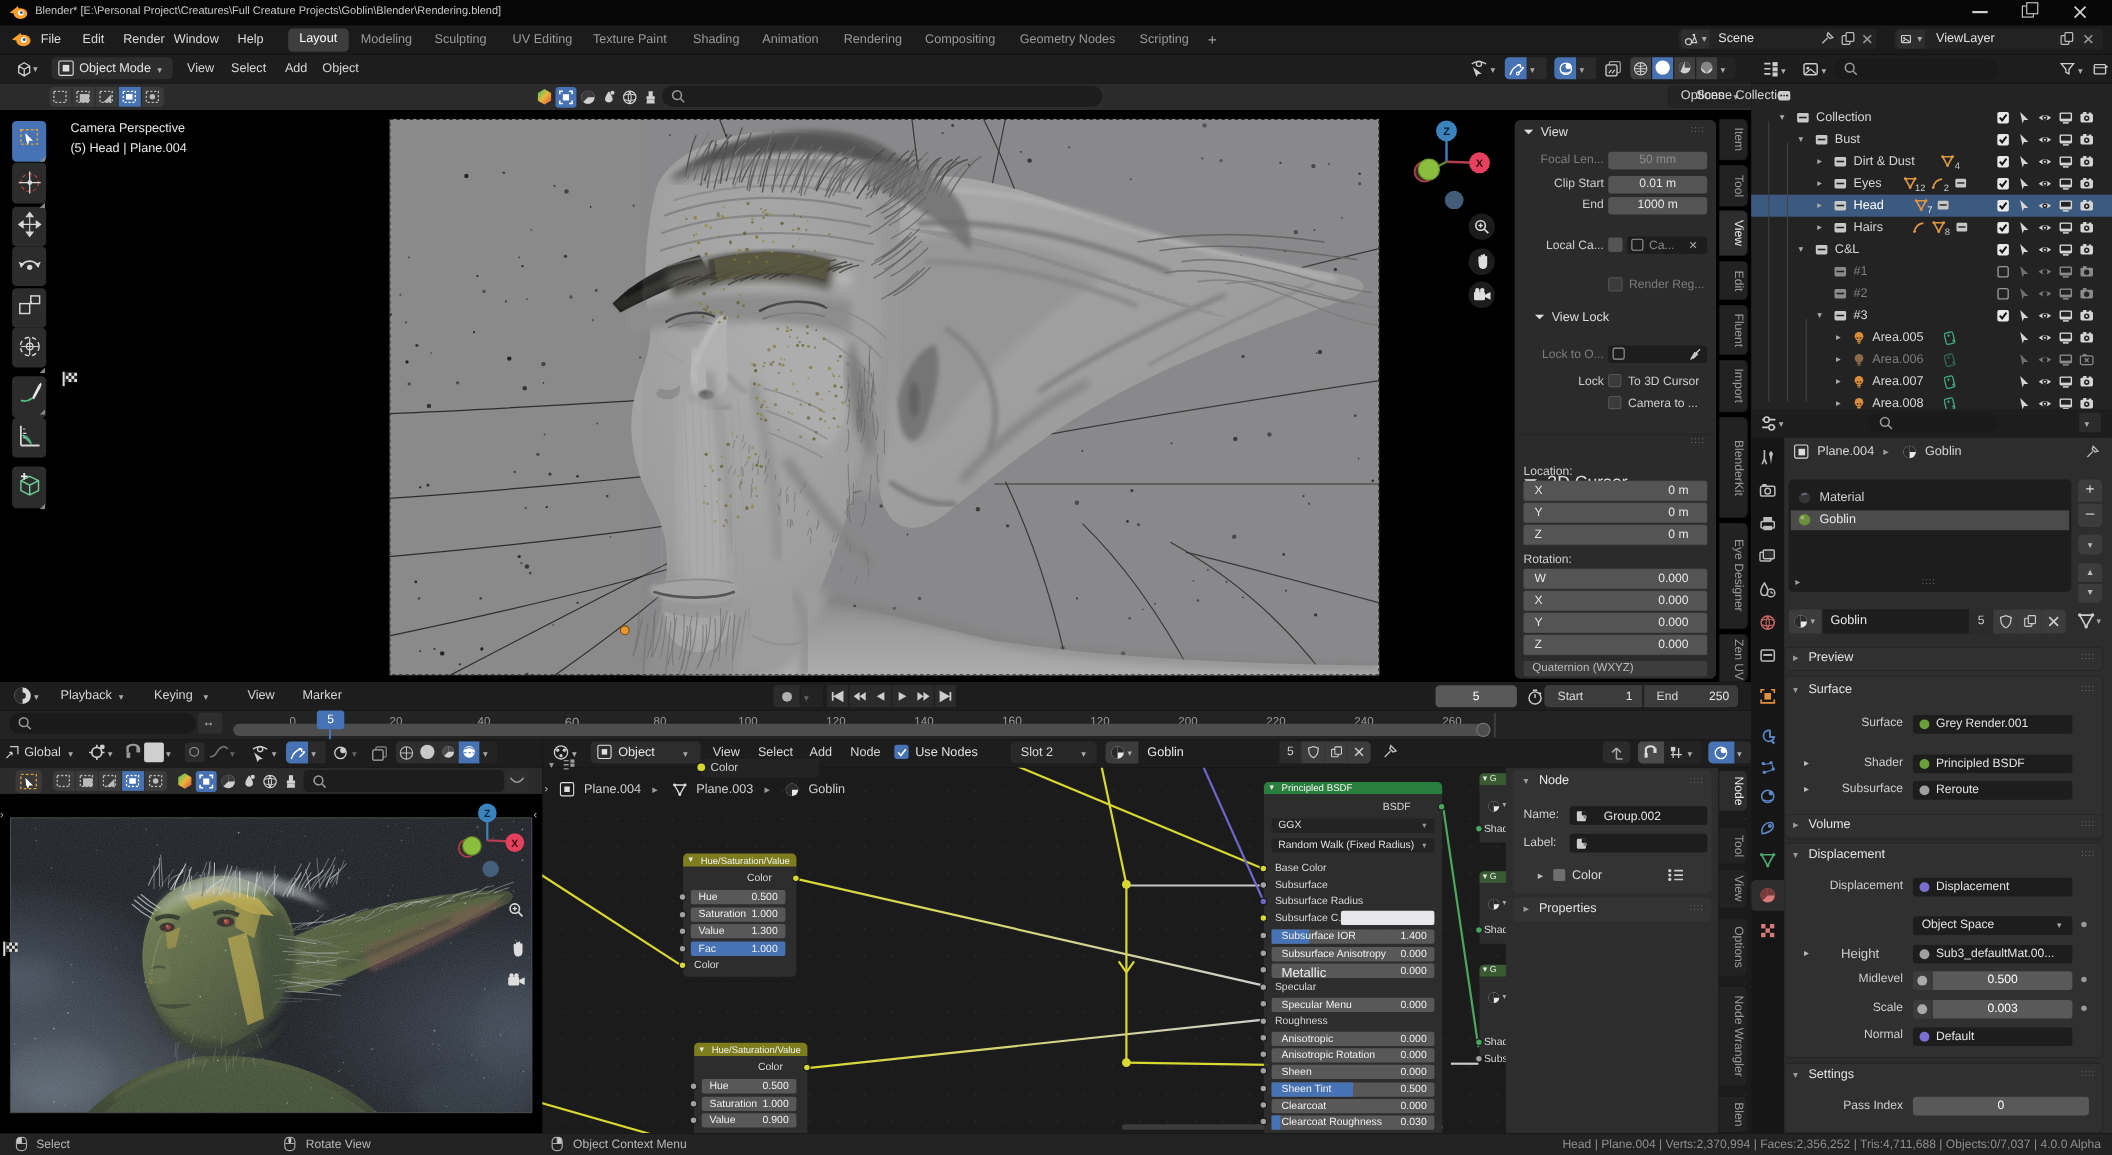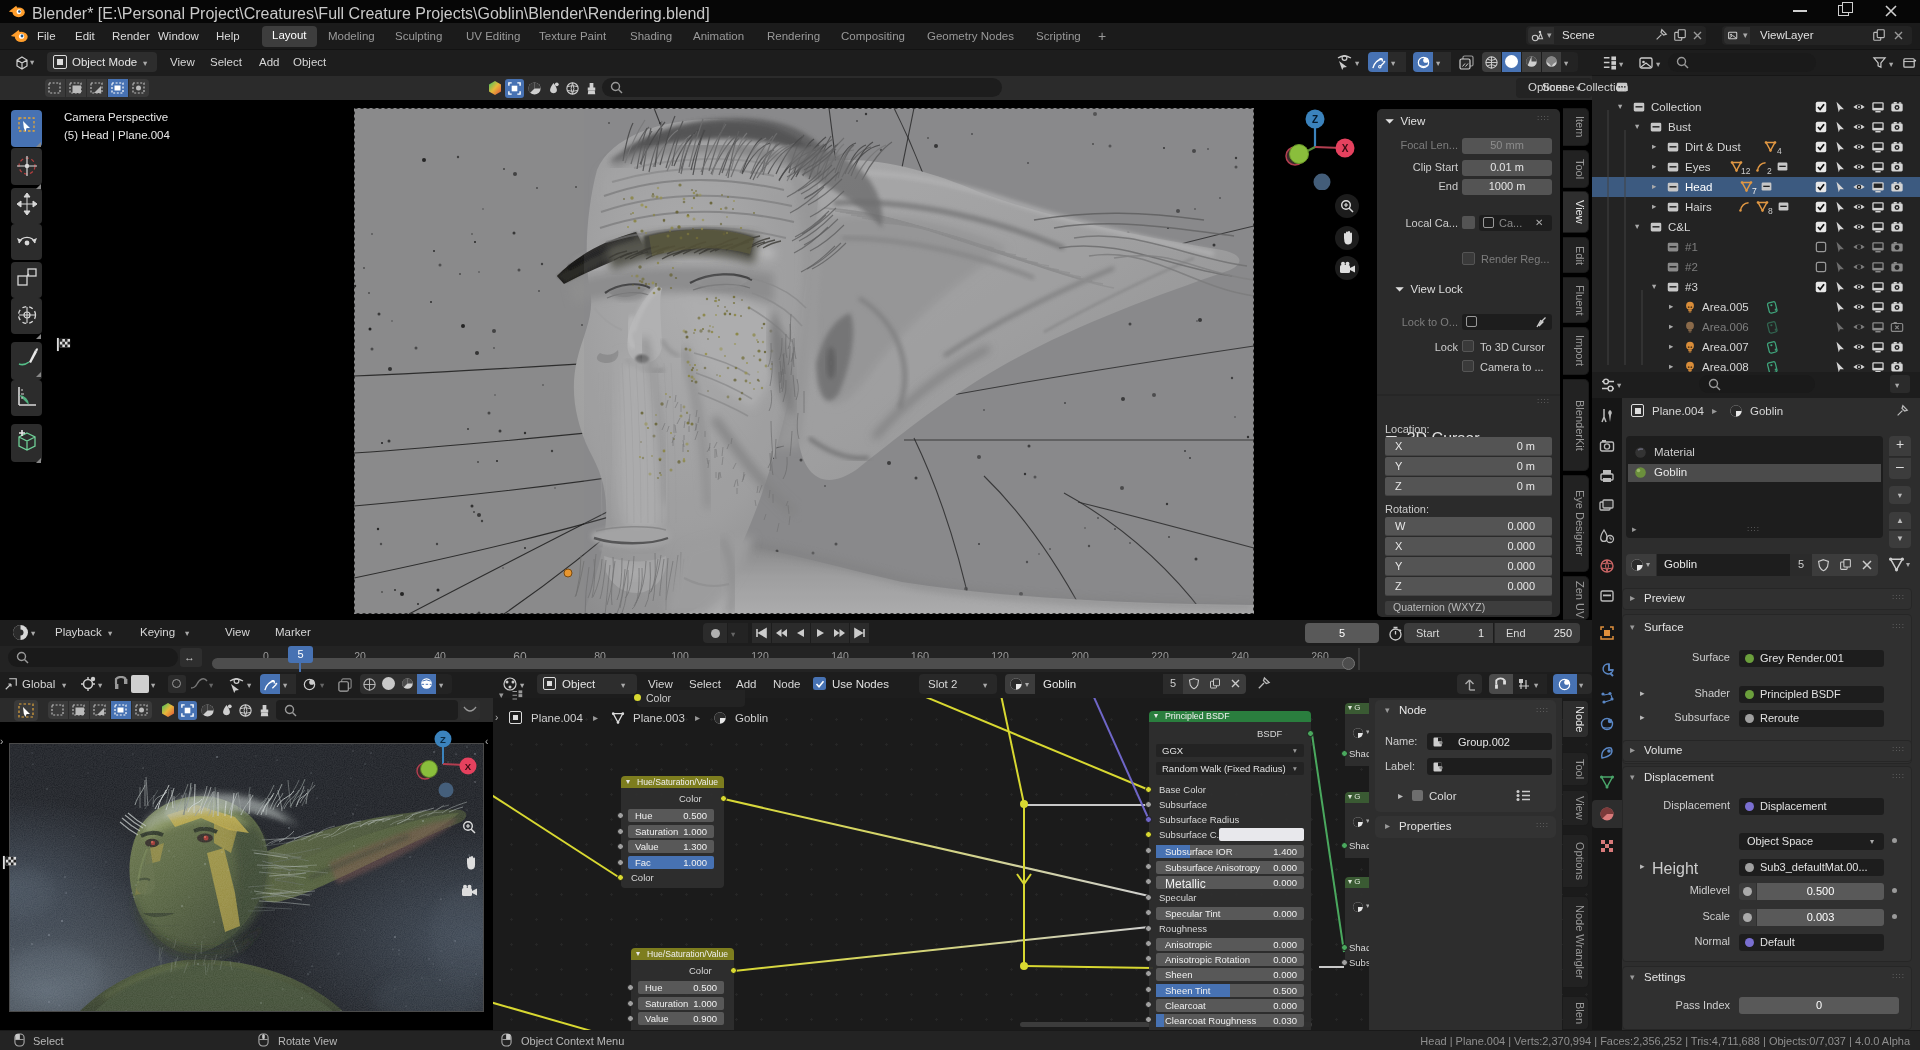--- a/index.html
+++ b/index.html
@@ -104,21 +104,21 @@
 </defs>
   </svg>
 
 <div style="position:absolute;left:0px;top:0px;width:1920px;height:23px;background:#060606;"></div>
 <svg class="ab" style="left:8px;top:4px" width="18" height="15" viewBox="0 0 22 18">
 <ellipse cx="13" cy="10" rx="7.5" ry="6" fill="#ff9e2c"></ellipse>
 <circle cx="13.4" cy="9.3" r="3" fill="#fff"></circle>
     <circle cx="13.9" cy="9" r="1.6" fill="#265787"></circle>
 <path d="M1 9 L10 2 L12 6 L5 10 Z" fill="#ff9e2c"></path>
   </svg>
-<div class="tx" style="position:absolute;left:32px;top:5px;width:900px;height:14px;color:#c9c9c9;font-size:16px;">Blender* [E:\Personal Project\Creatures\Full Creature Projects\Goblin\Blender\Rendering.blend]</div>
+<div class="tx" style="position:absolute;left:32px;top:5px;width:900px;height:14px;color:#c9c9c9;font-size:10px;">Blender* [E:\Personal Project\Creatures\Full Creature Projects\Goblin\Blender\Rendering.blend]</div>
 <div style="position:absolute;left:1793px;top:10px;width:14px;height:2px;background:#cfcfcf;"></div>
 <div style="position:absolute;left:1838px;top:5px;width:11px;height:11px;border:1.5px solid #cfcfcf;"></div>
 <div style="position:absolute;left:1842px;top:2px;width:11px;height:11px;border:1.5px solid #cfcfcf;background:#060606;"></div>
 <svg class="ab" style="left:1884px;top:4px" width="14" height="14">
     <path d="M2 2 L12 12 M12 2 L2 12" stroke="#cfcfcf" stroke-width="1.6"></path>
   </svg>
 <div style="position:absolute;left:0px;top:23px;width:1920px;height:27px;background:#1b1b1b;border-bottom:1px solid #131313;"></div>
 <svg class="ab" style="left:10px;top:28px" width="19" height="16" viewBox="0 0 22 18">
 <ellipse cx="13" cy="10" rx="7.5" ry="6" fill="#ff9e2c"></ellipse>
     <circle cx="13.4" cy="9.3" r="3" fill="#fff"></circle>
@@ -1993,21 +1993,21 @@
 <div class="tx" style="position:absolute;left:1165px;top:862px;height:11px;color:#f0f0f0;font-size:9.5px;z-index:2;">Subsurface Anisotropy</div>
 <div class="tx" style="position:absolute;left:1156px;top:862px;width:141px;height:11px;color:#f0f0f0;font-size:9.5px;text-align:right;">0.000</div>
 <div style="position:absolute;left:1145px;top:863px;width:7px;height:7px;background:#a0a0a0;border-radius:50%;border:1px solid #1a1a1a;"></div>
 <div style="position:absolute;left:1156px;top:876px;width:148px;height:13px;background:#585858;border-radius:2px;overflow:hidden;"></div>
 <div class="tx" style="position:absolute;left:1165px;top:877px;height:11px;color:#f0f0f0;font-size:12px;z-index:2;">Metallic</div>
 <div class="tx" style="position:absolute;left:1156px;top:877px;width:141px;height:11px;color:#f0f0f0;font-size:9.5px;text-align:right;">0.000</div>
 <div style="position:absolute;left:1145px;top:878px;width:7px;height:7px;background:#a0a0a0;border-radius:50%;border:1px solid #1a1a1a;"></div>
 <div class="tx" style="position:absolute;left:1159px;top:892px;height:11px;color:#d8d8d8;font-size:9.5px;">Specular</div>
 <div style="position:absolute;left:1145px;top:894px;width:7px;height:7px;background:#a0a0a0;border-radius:50%;border:1px solid #1a1a1a;"></div>
 <div style="position:absolute;left:1156px;top:907px;width:148px;height:13px;background:#585858;border-radius:2px;overflow:hidden;"></div>
-<div class="tx" style="position:absolute;left:1165px;top:908px;height:11px;color:#f0f0f0;font-size:9.5px;z-index:2;">Specular Tint</div>
+<div class="tx" style="position:absolute;left:1165px;top:908px;height:11px;color:#f0f0f0;font-size:9.5px;z-index:2;">Specular Menu</div>
 <div class="tx" style="position:absolute;left:1156px;top:908px;width:141px;height:11px;color:#f0f0f0;font-size:9.5px;text-align:right;">0.000</div>
 <div style="position:absolute;left:1145px;top:909px;width:7px;height:7px;background:#a0a0a0;border-radius:50%;border:1px solid #1a1a1a;"></div>
 <div class="tx" style="position:absolute;left:1159px;top:923px;height:11px;color:#d8d8d8;font-size:9.5px;">Roughness</div>
 <div style="position:absolute;left:1145px;top:925px;width:7px;height:7px;background:#a0a0a0;border-radius:50%;border:1px solid #1a1a1a;"></div>
 <div style="position:absolute;left:1156px;top:938px;width:148px;height:13px;background:#585858;border-radius:2px;overflow:hidden;"></div>
 <div class="tx" style="position:absolute;left:1165px;top:939px;height:11px;color:#f0f0f0;font-size:9.5px;z-index:2;">Anisotropic</div>
 <div class="tx" style="position:absolute;left:1156px;top:939px;width:141px;height:11px;color:#f0f0f0;font-size:9.5px;text-align:right;">0.000</div>
 <div style="position:absolute;left:1145px;top:940px;width:7px;height:7px;background:#a0a0a0;border-radius:50%;border:1px solid #1a1a1a;"></div>
 <div style="position:absolute;left:1156px;top:953px;width:148px;height:13px;background:#585858;border-radius:2px;overflow:hidden;"></div>
 <div class="tx" style="position:absolute;left:1165px;top:954px;height:11px;color:#f0f0f0;font-size:9.5px;z-index:2;">Anisotropic Rotation</div>
@@ -2730,21 +2730,21 @@
 <div class="tx" style="position:absolute;left:1892px;top:771px;width:14px;height:10px;color:#777;font-size:8px;letter-spacing:1px;">::::</div>
 <div class="tx" style="position:absolute;left:1652px;top:799px;width:78px;height:14px;color:#cdcdcd;font-size:11px;text-align:right;">Displacement</div>
 <div style="position:absolute;left:1739px;top:798px;width:145px;height:17px;background:#1d1d1d;border-radius:3px;"></div>
 <div style="position:absolute;left:1745px;top:802px;width:9px;height:9px;background:#7a6fd0;border-radius:50%;"></div>
 <div class="tx" style="position:absolute;left:1760px;top:800px;height:13px;color:#e2e2e2;font-size:11px;">Displacement</div>
 <div style="position:absolute;left:1739px;top:833px;width:145px;height:17px;background:#1d1d1d;border-radius:3px;"></div>
 <div class="tx" style="position:absolute;left:1747px;top:835px;height:13px;color:#e2e2e2;font-size:11px;">Object Space</div>
 <div class="tx" style="position:absolute;left:1870px;top:837px;height:12px;color:#aaa;font-size:8px;">▾</div>
 <div style="position:absolute;left:1892px;top:838px;width:5px;height:5px;background:#9a9a9a;border-radius:50%;"></div>
 <div class="tx" style="position:absolute;left:1640px;top:861px;height:11px;color:#bbb;font-size:9px;">▸</div>
-<div class="tx" style="position:absolute;left:1652px;top:860px;width:78px;height:14px;color:#cdcdcd;font-size:16px;text-align:left;">Height</div>
+<div class="tx" style="position:absolute;left:1652px;top:860px;width:78px;height:14px;color:#cdcdcd;font-size:12px;text-align:center;">Height</div>
 <div style="position:absolute;left:1739px;top:859px;width:145px;height:17px;background:#1d1d1d;border-radius:3px;"></div>
 <div style="position:absolute;left:1745px;top:863px;width:9px;height:9px;background:#a0a0a0;border-radius:50%;"></div>
 <div class="tx" style="position:absolute;left:1760px;top:861px;height:13px;color:#e2e2e2;font-size:11px;">Sub3_defaultMat.00...</div>
 <div class="tx" style="position:absolute;left:1652px;top:884px;width:78px;height:14px;color:#cdcdcd;font-size:11px;text-align:right;">Midlevel</div>
 <div style="position:absolute;left:1739px;top:883px;width:17px;height:17px;background:#3c3c3c;border-radius:3px 0 0 3px;"></div>
 <div style="position:absolute;left:1743px;top:887px;width:9px;height:9px;background:#aaa;border-radius:50%;"></div>
 <div style="position:absolute;left:1757px;top:883px;width:127px;height:17px;background:#595959;border-radius:0 3px 3px 0;color:#fff;font-size:11px;text-align:center;padding-top:2px;">0.500</div>
 <div style="position:absolute;left:1892px;top:888px;width:5px;height:5px;background:#9a9a9a;border-radius:50%;"></div>
 <div class="tx" style="position:absolute;left:1652px;top:910px;width:78px;height:14px;color:#cdcdcd;font-size:11px;text-align:right;">Scale</div>
 <div style="position:absolute;left:1739px;top:909px;width:17px;height:17px;background:#3c3c3c;border-radius:3px 0 0 3px;"></div>

